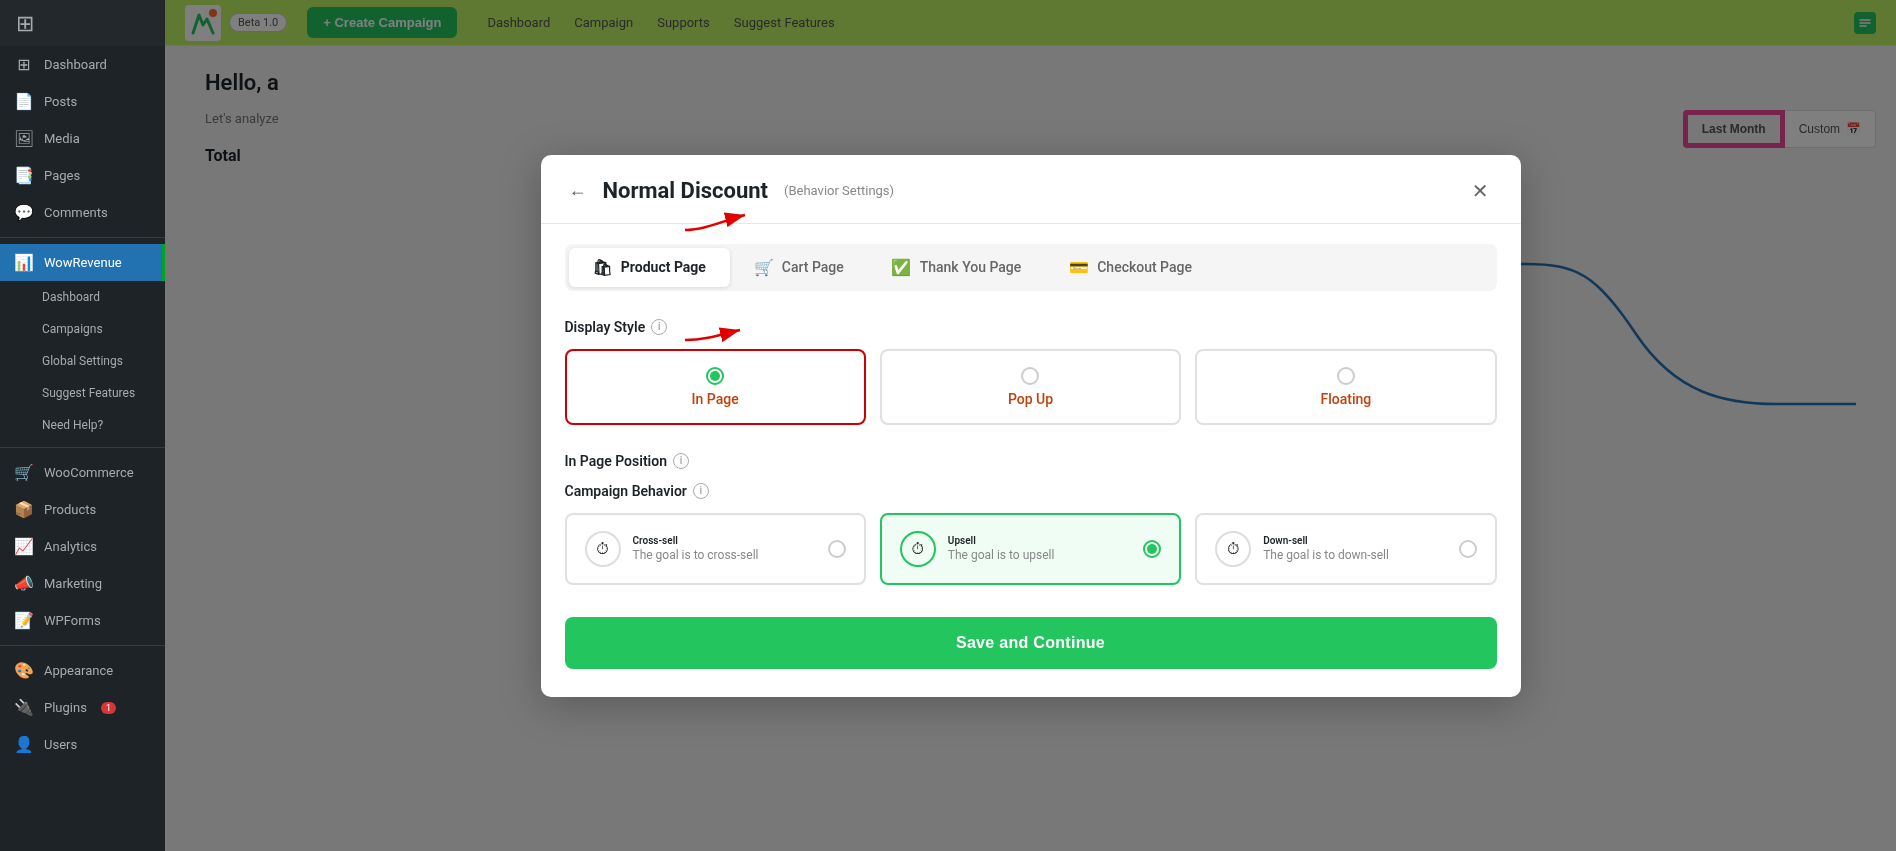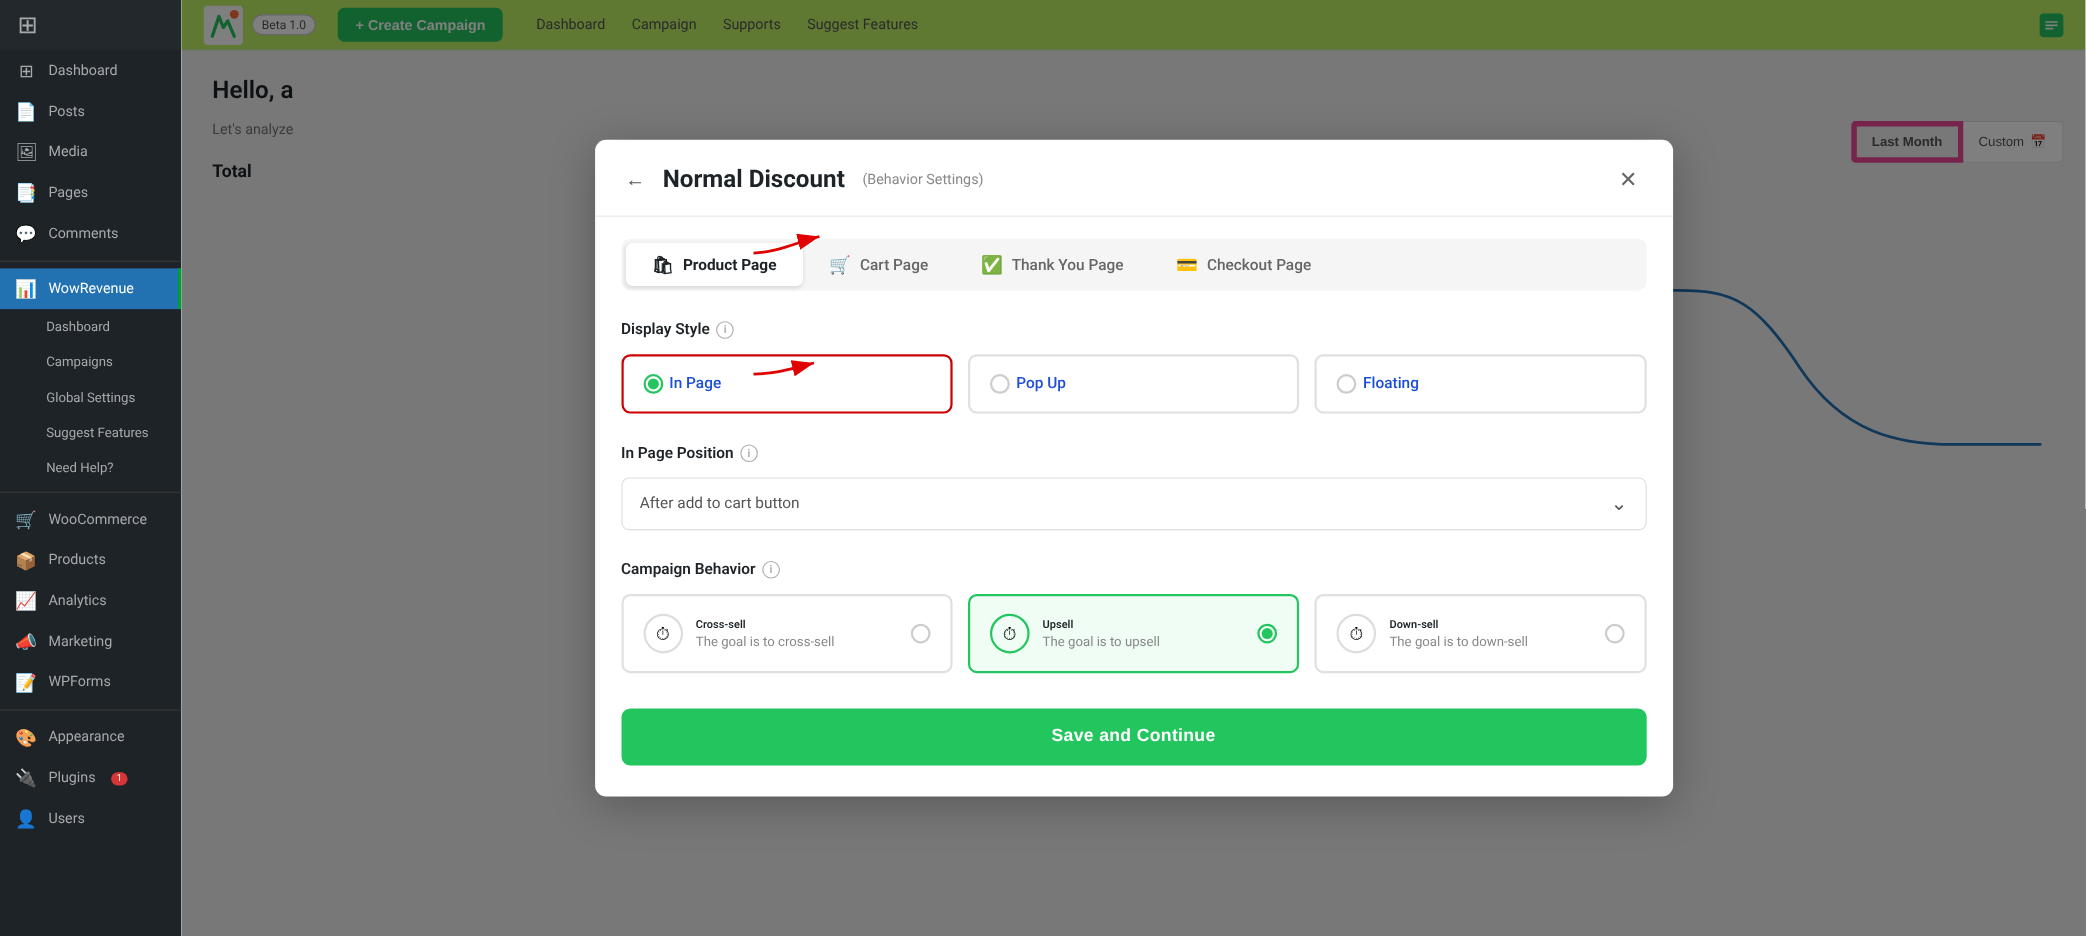--- a/index.html
+++ b/index.html
@@ -65,21 +65,21 @@
       cursor: pointer;
       display: flex;
       align-items: flex-start;
       gap: 6px;
     }
     .topbar-nav { display: flex; gap: 24px; margin-left: 10px; }
     .topbar-nav-item { font-size: 13px; color: #555; cursor: pointer; }
     .topbar-right { margin-left: auto; display: flex; align-items: center; gap: 16px; }
 
     
-    .dashboard-content { padding: 24px 28px; }
+    .dashboard-content { padding: 24px 40px; }
     .hello-title { font-size: 22px; font-weight: 600; color: #1d2327; }
     .hello-sub { font-size: 13px; color: #777; margin-top: 16px; }
     .total-section { margin-top: 20px; font-size: 16px; font-weight: 700; color: #1d2327; }
 
     
     .date-filters { position: absolute; top: 110px; right: 20px; display: flex; gap: 0; }
     .date-filter-btn {
       padding: 7px 14px;
       font-size: 12px;
       background: #fff;
@@ -234,21 +234,22 @@
     .display-option {
       display: flex;
       align-items: center;
       gap: 6px;
       padding: 16px 18px;
       border: 2px solid #e0e0e0;
       border-radius: 8px;
       cursor: pointer;
       font-size: 14px;
       font-weight: 500;
-      color: #1d4ed8;
+      color: #c2410c;
+      flex-direction: column;
     }
     .display-option.selected {
       border-color: #e00000;
       background: #fff;
     }
     .radio-circle {
       width: 18px;
       height: 18px;
       border-radius: 50%;
       border: 2px solid #ccc;
@@ -569,24 +570,20 @@
             <div class="radio-circle"></div>
             <span>Floating</span>
           </div>
         </div>
 
         
         <div class="section-label">
           <span>In Page Position</span>
           <span class="info-icon">i</span>
         </div>
-        <div class="position-dropdown">
-          <span>After add to cart button</span>
-          <span class="chevron-down">⌄</span>
-        </div>
 
         
         <div class="section-label">
           <span>Campaign Behavior</span>
           <span class="info-icon">i</span>
         </div>
 
         <div class="behavior-options">
 
           <div class="behavior-option">

